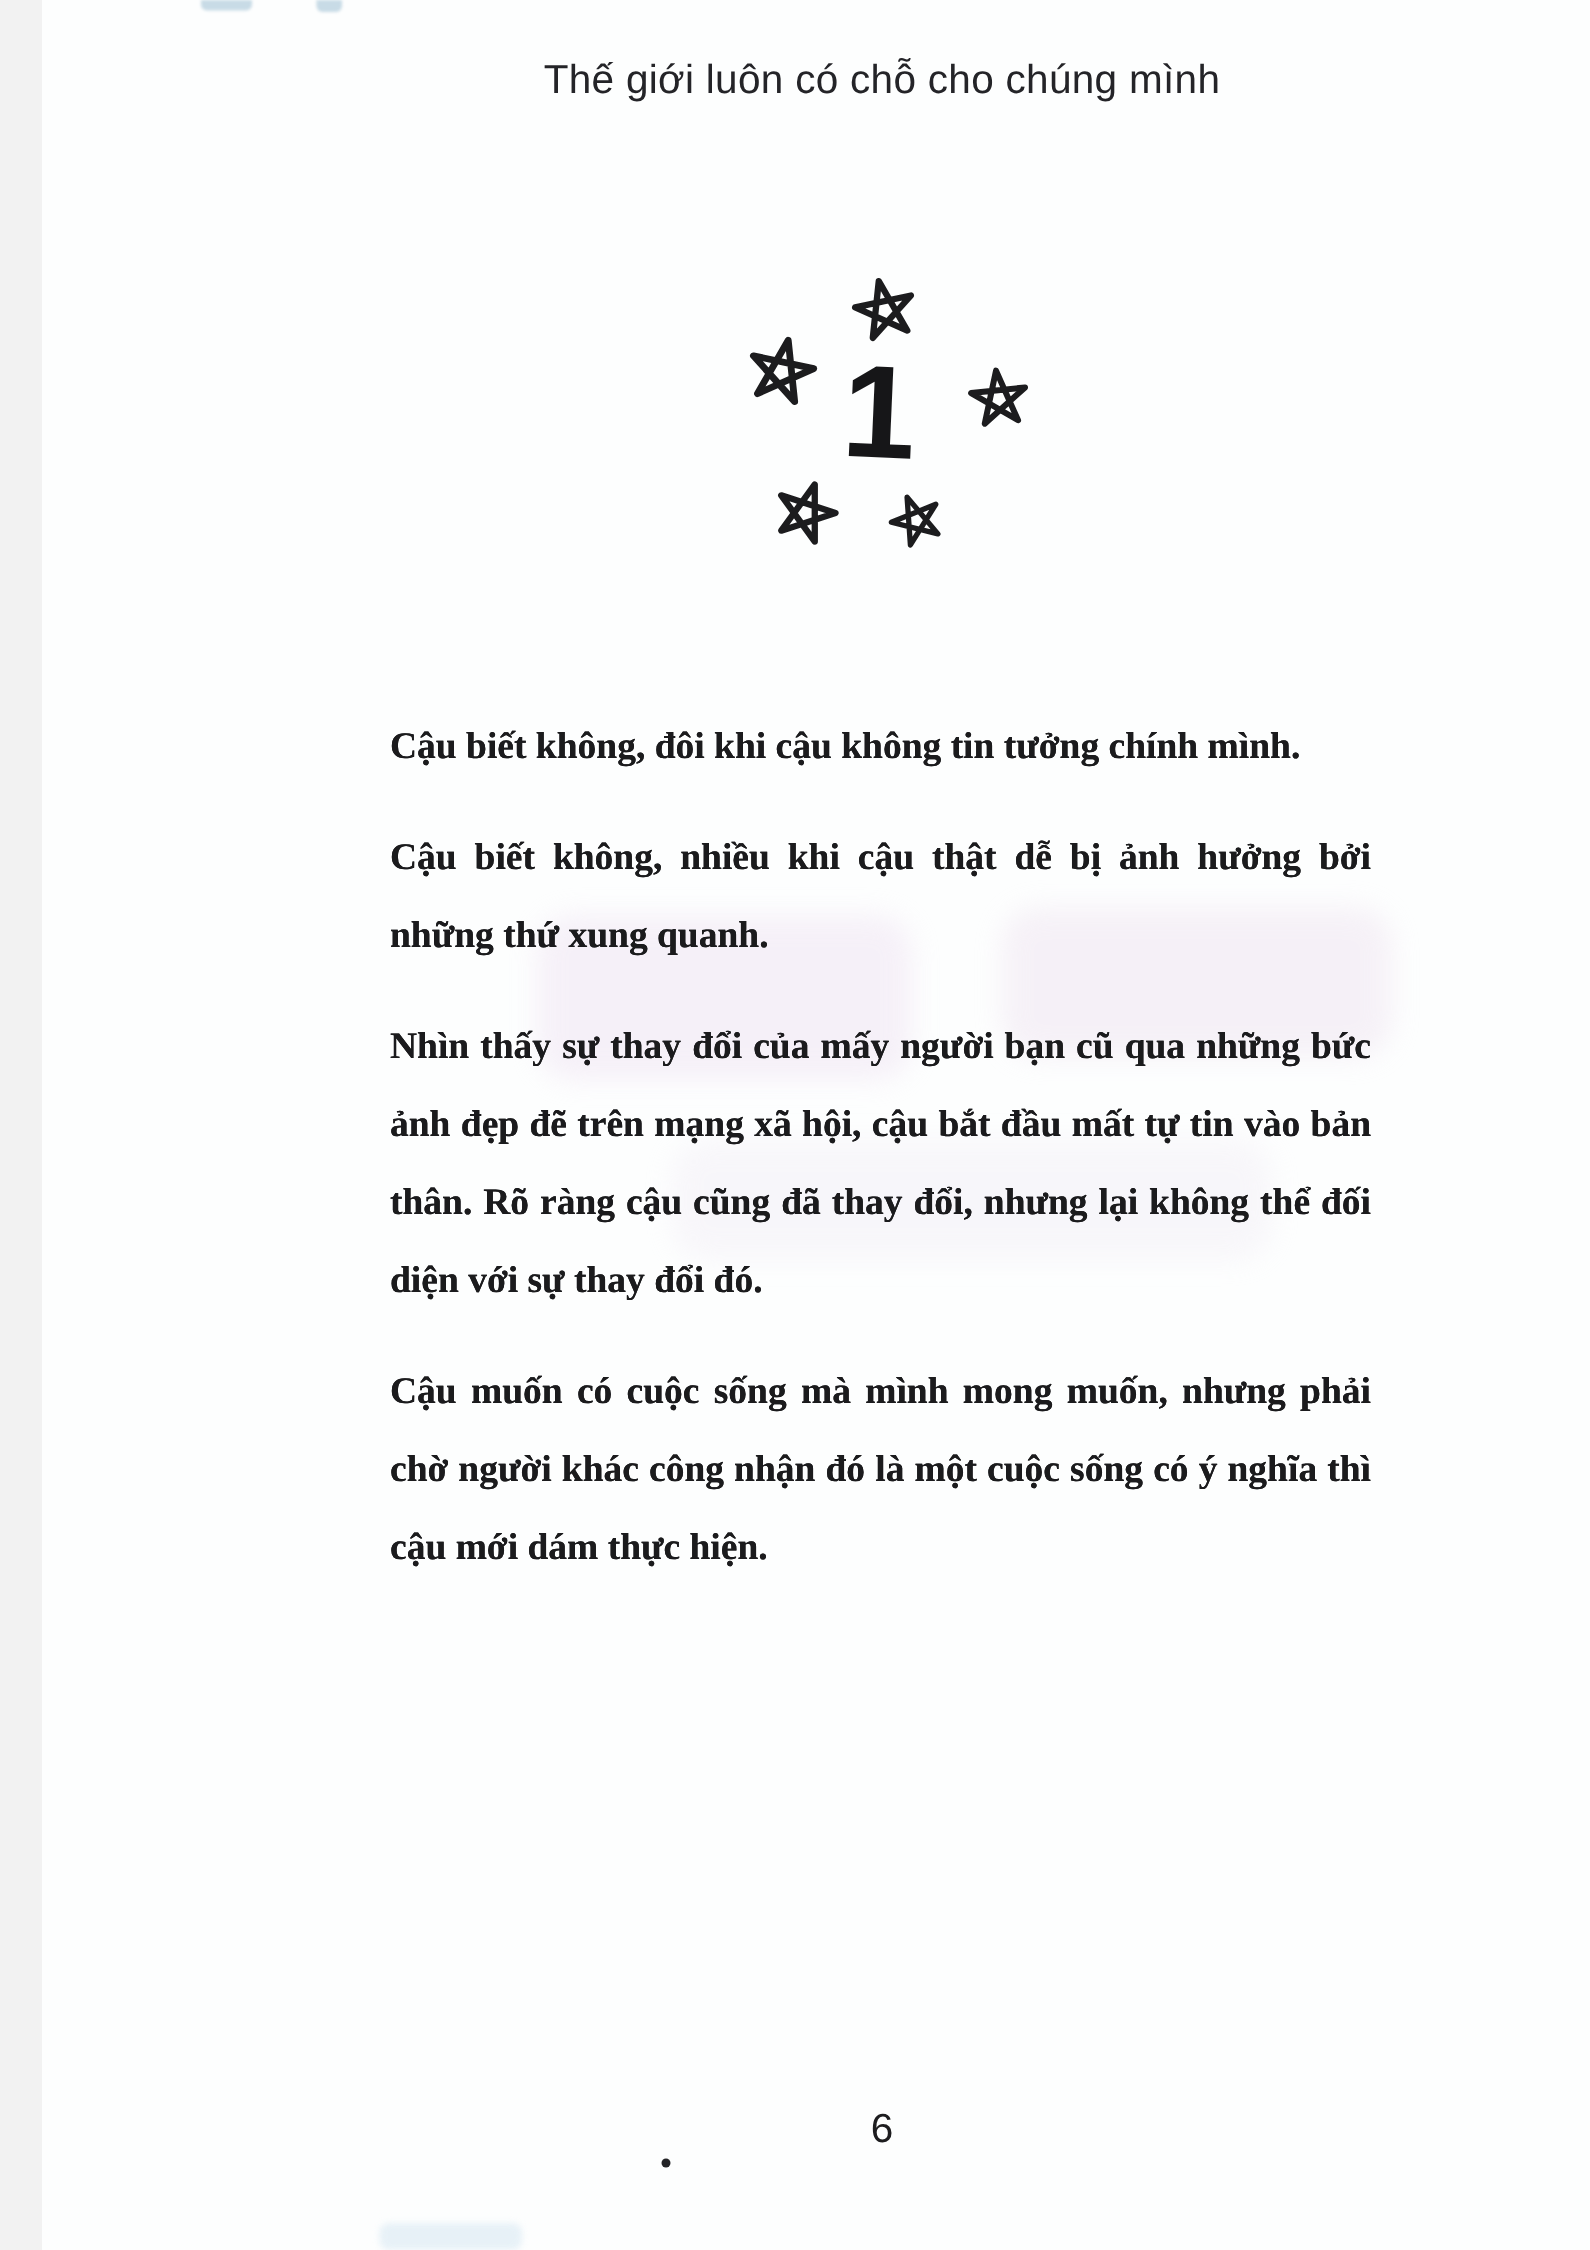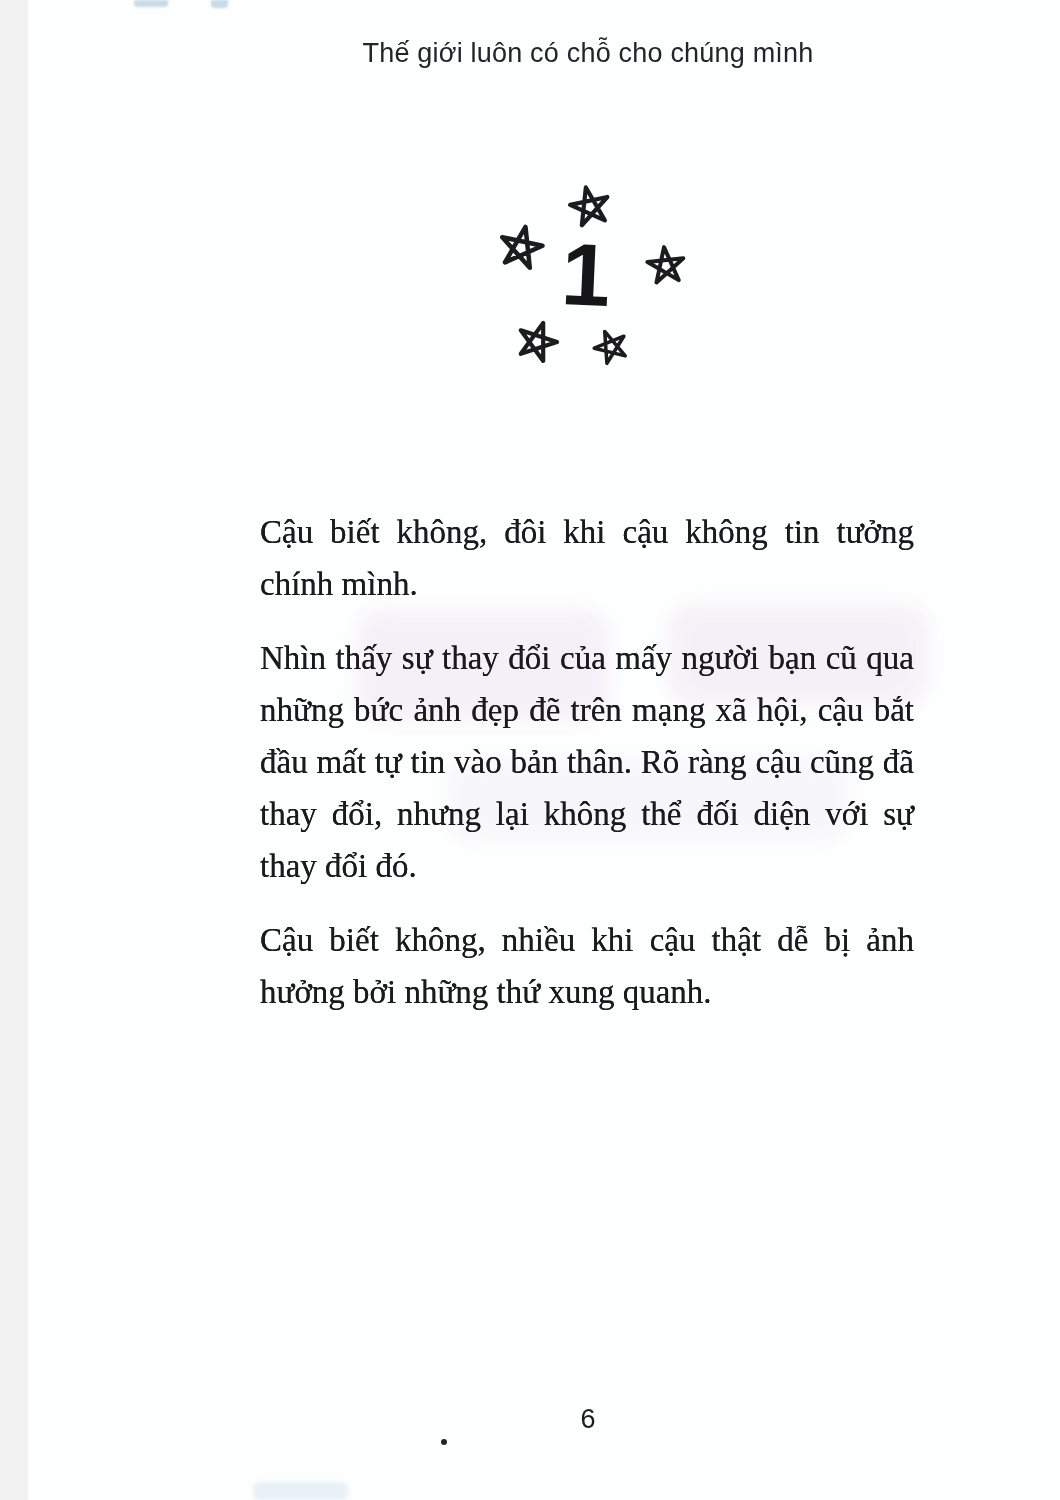--- a/index.html
+++ b/index.html
@@ -43,26 +43,27 @@
     font-weight:bold;
     font-size:88px;
     line-height:90px;
     color:#161618;
     transform:rotate(2.5deg);
   }
 
   
   .body-text{
     position:absolute;
-    left:232px;top:506px;width:654px;
-    font-size:33px;
+    left:232px;top:472px;width:654px;
+    font-size:25px;
     line-height:52px;
     color:#1b1b1d;
     text-align:justify;
     text-shadow:0 0 .4px #1b1b1d;
+    font-weight:bold;
   }
   .body-text p{margin:0 0 22px 0;}
 
   
   .page-number{
     position:absolute;
     left:232px;top:1404px;width:656px;
     text-align:center;
     font-family:"Liberation Sans","DejaVu Sans",sans-serif;
     font-size:27px;
@@ -117,22 +118,23 @@
       <use href="#star" transform="translate(53,80) rotate(12) scale(1.08)"></use>
       <use href="#star" transform="translate(198,98) rotate(-6) scale(0.95)"></use>
       <use href="#star" transform="translate(69,174) rotate(18)"></use>
       <use href="#star" transform="translate(143,179) rotate(-22) scale(0.84)"></use>
     </svg>
     <div class="chapter-number">1</div>
   </div>
 
   <div class="body-text">
     <p>Cậu biết không, đôi khi cậu không tin tưởng chính mình.</p>
+    <p>Cậu biết không, nhiều khi cậu thật dễ bị ảnh hưởng bởi những thứ xung quanh.</p>
     <p>Nhìn thấy sự thay đổi của mấy người bạn cũ qua những bức ảnh đẹp đẽ trên mạng xã hội, cậu bắt đầu mất tự tin vào bản thân. Rõ ràng cậu cũng đã thay đổi, nhưng lại không thể đối diện với sự thay đổi đó.</p>
-    <p>Cậu biết không, nhiều khi cậu thật dễ bị ảnh hưởng bởi những thứ xung quanh.</p>
+    <p>Cậu muốn có cuộc sống mà mình mong muốn, nhưng phải chờ người khác công nhận đó là một cuộc sống có ý nghĩa thì cậu mới dám thực hiện.</p>
   </div>
 
   <div class="page-number">6</div>
 
   <div class="ink-speck"></div>
   <div class="top-mark top-mark-1"></div>
   <div class="top-mark top-mark-2"></div>
   <div class="corner-patch"></div>
   <div class="edge-tint-right"></div>
 

